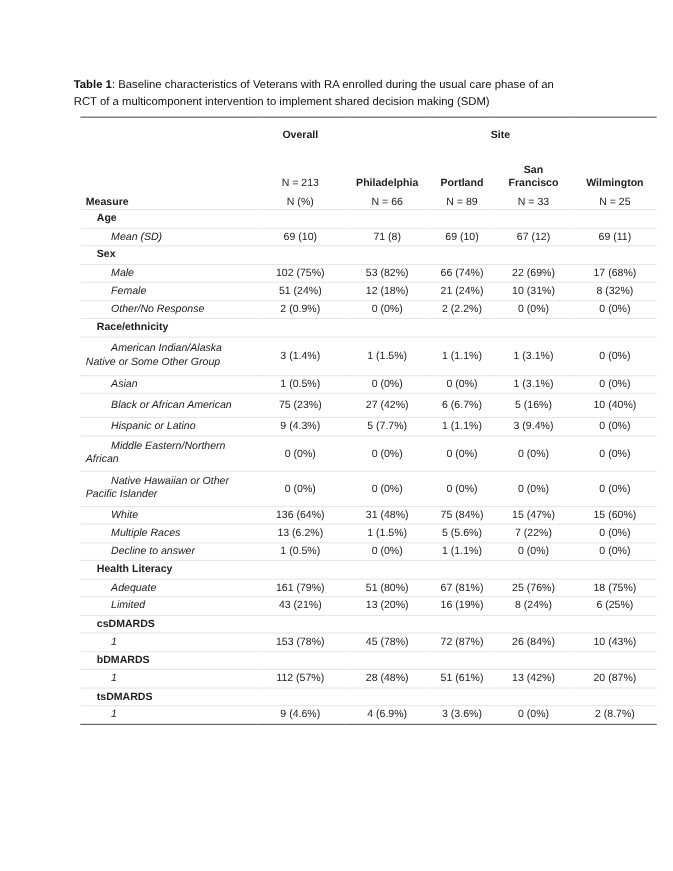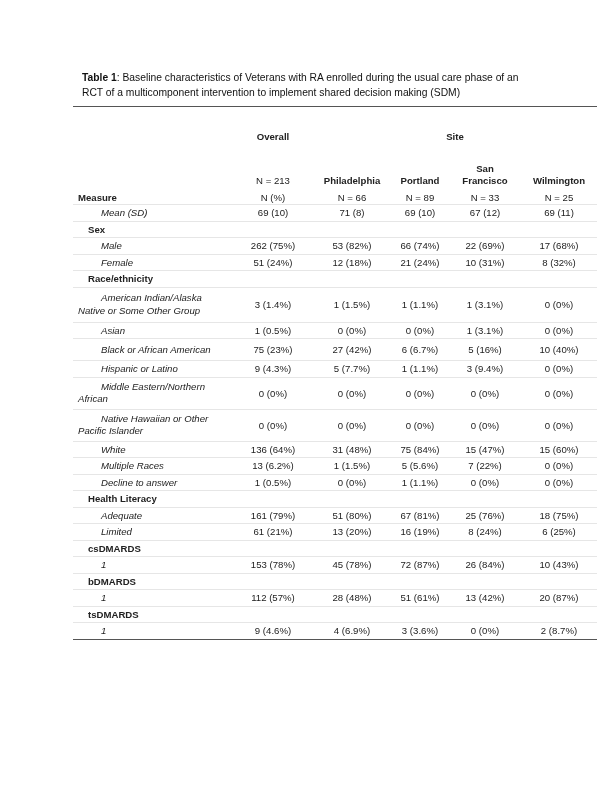--- a/index.html
+++ b/index.html
@@ -1,28 +1,28 @@
 <!DOCTYPE html>
 <html><head>
 <meta charset="utf-8">
 <style>
   html, body { margin:0; padding:0; background:#ffffff; }
   body { width:612px; height:792px; position:relative; overflow:hidden;
          font-family:"Liberation Sans", sans-serif; color:#222; }
-  .caption { position:absolute; left:82px; top:71px; width:460px;
+  .caption { position:absolute; left:67px; top:71px; width:460px;
              font-size:10.3px; line-height:14.5px; color:#111; }
   .caption b { font-weight:bold; }
   table { position:absolute; left:73px; top:106px; width:524px;
           border-collapse:collapse; font-size:9.6px; color:#222; }
   table.top { border-top:1.3px solid #555; }
   td, th { padding:0; vertical-align:middle; }
   th { font-weight:bold; }
   col.c0 { width:160px; } col.c1 { width:80px; } col.c2 { width:78px; }
   col.c3 { width:58px; } col.c4 { width:72px; } col.c5 { width:76px; }
-  .hdr1 td, .hdr1 th { height:22px; padding-top:18px; }
+  .hdr1 td, .hdr1 th { height:22px; padding-top:4px; }
   .hdr2 th, .hdr2 td { height:40px; vertical-align:bottom; padding-bottom:3px; line-height:12px; }
   .hdr3 th, .hdr3 td { height:14px; border-bottom:1.5px solid #e6e6e6; }
   .c { text-align:center; }
   .meas { text-align:left; padding-left:5px; }
   tr.group td { height:15.5px; border-bottom:1.5px solid #e6e6e6; font-weight:bold; padding-left:15px; }
   tr.row td { height:15.5px; border-bottom:1.5px solid #e6e6e6; }
   tr.row td.lbl { padding-left:28px;font-style:italic; }
   tr.row.tall td { height:31px; }
   tr.row.wrap td.lbl { padding-left:5px; line-height:12.5px; }
   tr.row.wrap td.lbl .ind { padding-left:23px; }
@@ -62,47 +62,58 @@
       <th class="meas">Measure</th>
       <td class="c">N (%)</td>
       <td class="c">N = 66</td>
       <td class="c">N = 89</td>
       <td class="c">N = 33</td>
       <td class="c">N = 25</td>
     </tr>
   </thead>
   <tbody>
 
+    <tr class="group">
+        <td colspan="6">Age</td>
+      </tr>
     <tr class="row">
       <td class="lbl">Mean (SD)</td>
       <td class="c">69 (10)</td>
       <td class="c">71 (8)</td>
       <td class="c">69 (10)</td>
       <td class="c">67 (12)</td>
       <td class="c">69 (11)</td>
     </tr>
 
     <tr class="group">
         <td colspan="6">Sex</td>
       </tr>
     <tr class="row">
       <td class="lbl">Male</td>
-      <td class="c">262 (75%)</td>
+      <td class="c">102 (75%)</td>
       <td class="c">53 (82%)</td>
       <td class="c">66 (74%)</td>
       <td class="c">22 (69%)</td>
       <td class="c">17 (68%)</td>
     </tr>
     <tr class="row">
       <td class="lbl">Female</td>
       <td class="c">51 (24%)</td>
       <td class="c">12 (18%)</td>
       <td class="c">21 (24%)</td>
       <td class="c">10 (31%)</td>
       <td class="c">8 (32%)</td>
+    </tr>
+    <tr class="row">
+      <td class="lbl">Other/No Response</td>
+      <td class="c">2 (0.9%)</td>
+      <td class="c">0 (0%)</td>
+      <td class="c">2 (2.2%)</td>
+      <td class="c">0 (0%)</td>
+      <td class="c">0 (0%)</td>
     </tr>
 
     <tr class="group">
         <td colspan="6">Race/ethnicity</td>
       </tr>
     <tr class="row wrap tallx">
       <td class="lbl"><span class="ind">American Indian/Alaska</span><br><span>Native or Some Other Group</span></td>
       <td class="c">3 (1.4%)</td>
       <td class="c">1 (1.5%)</td>
       <td class="c">1 (1.1%)</td>
@@ -180,21 +191,21 @@
     <tr class="row">
       <td class="lbl">Adequate</td>
       <td class="c">161 (79%)</td>
       <td class="c">51 (80%)</td>
       <td class="c">67 (81%)</td>
       <td class="c">25 (76%)</td>
       <td class="c">18 (75%)</td>
     </tr>
     <tr class="row">
       <td class="lbl">Limited</td>
-      <td class="c">61 (21%)</td>
+      <td class="c">43 (21%)</td>
       <td class="c">13 (20%)</td>
       <td class="c">16 (19%)</td>
       <td class="c">8 (24%)</td>
       <td class="c">6 (25%)</td>
     </tr>
 
     <tr class="group">
         <td colspan="6">csDMARDS</td>
       </tr>
     <tr class="row">

